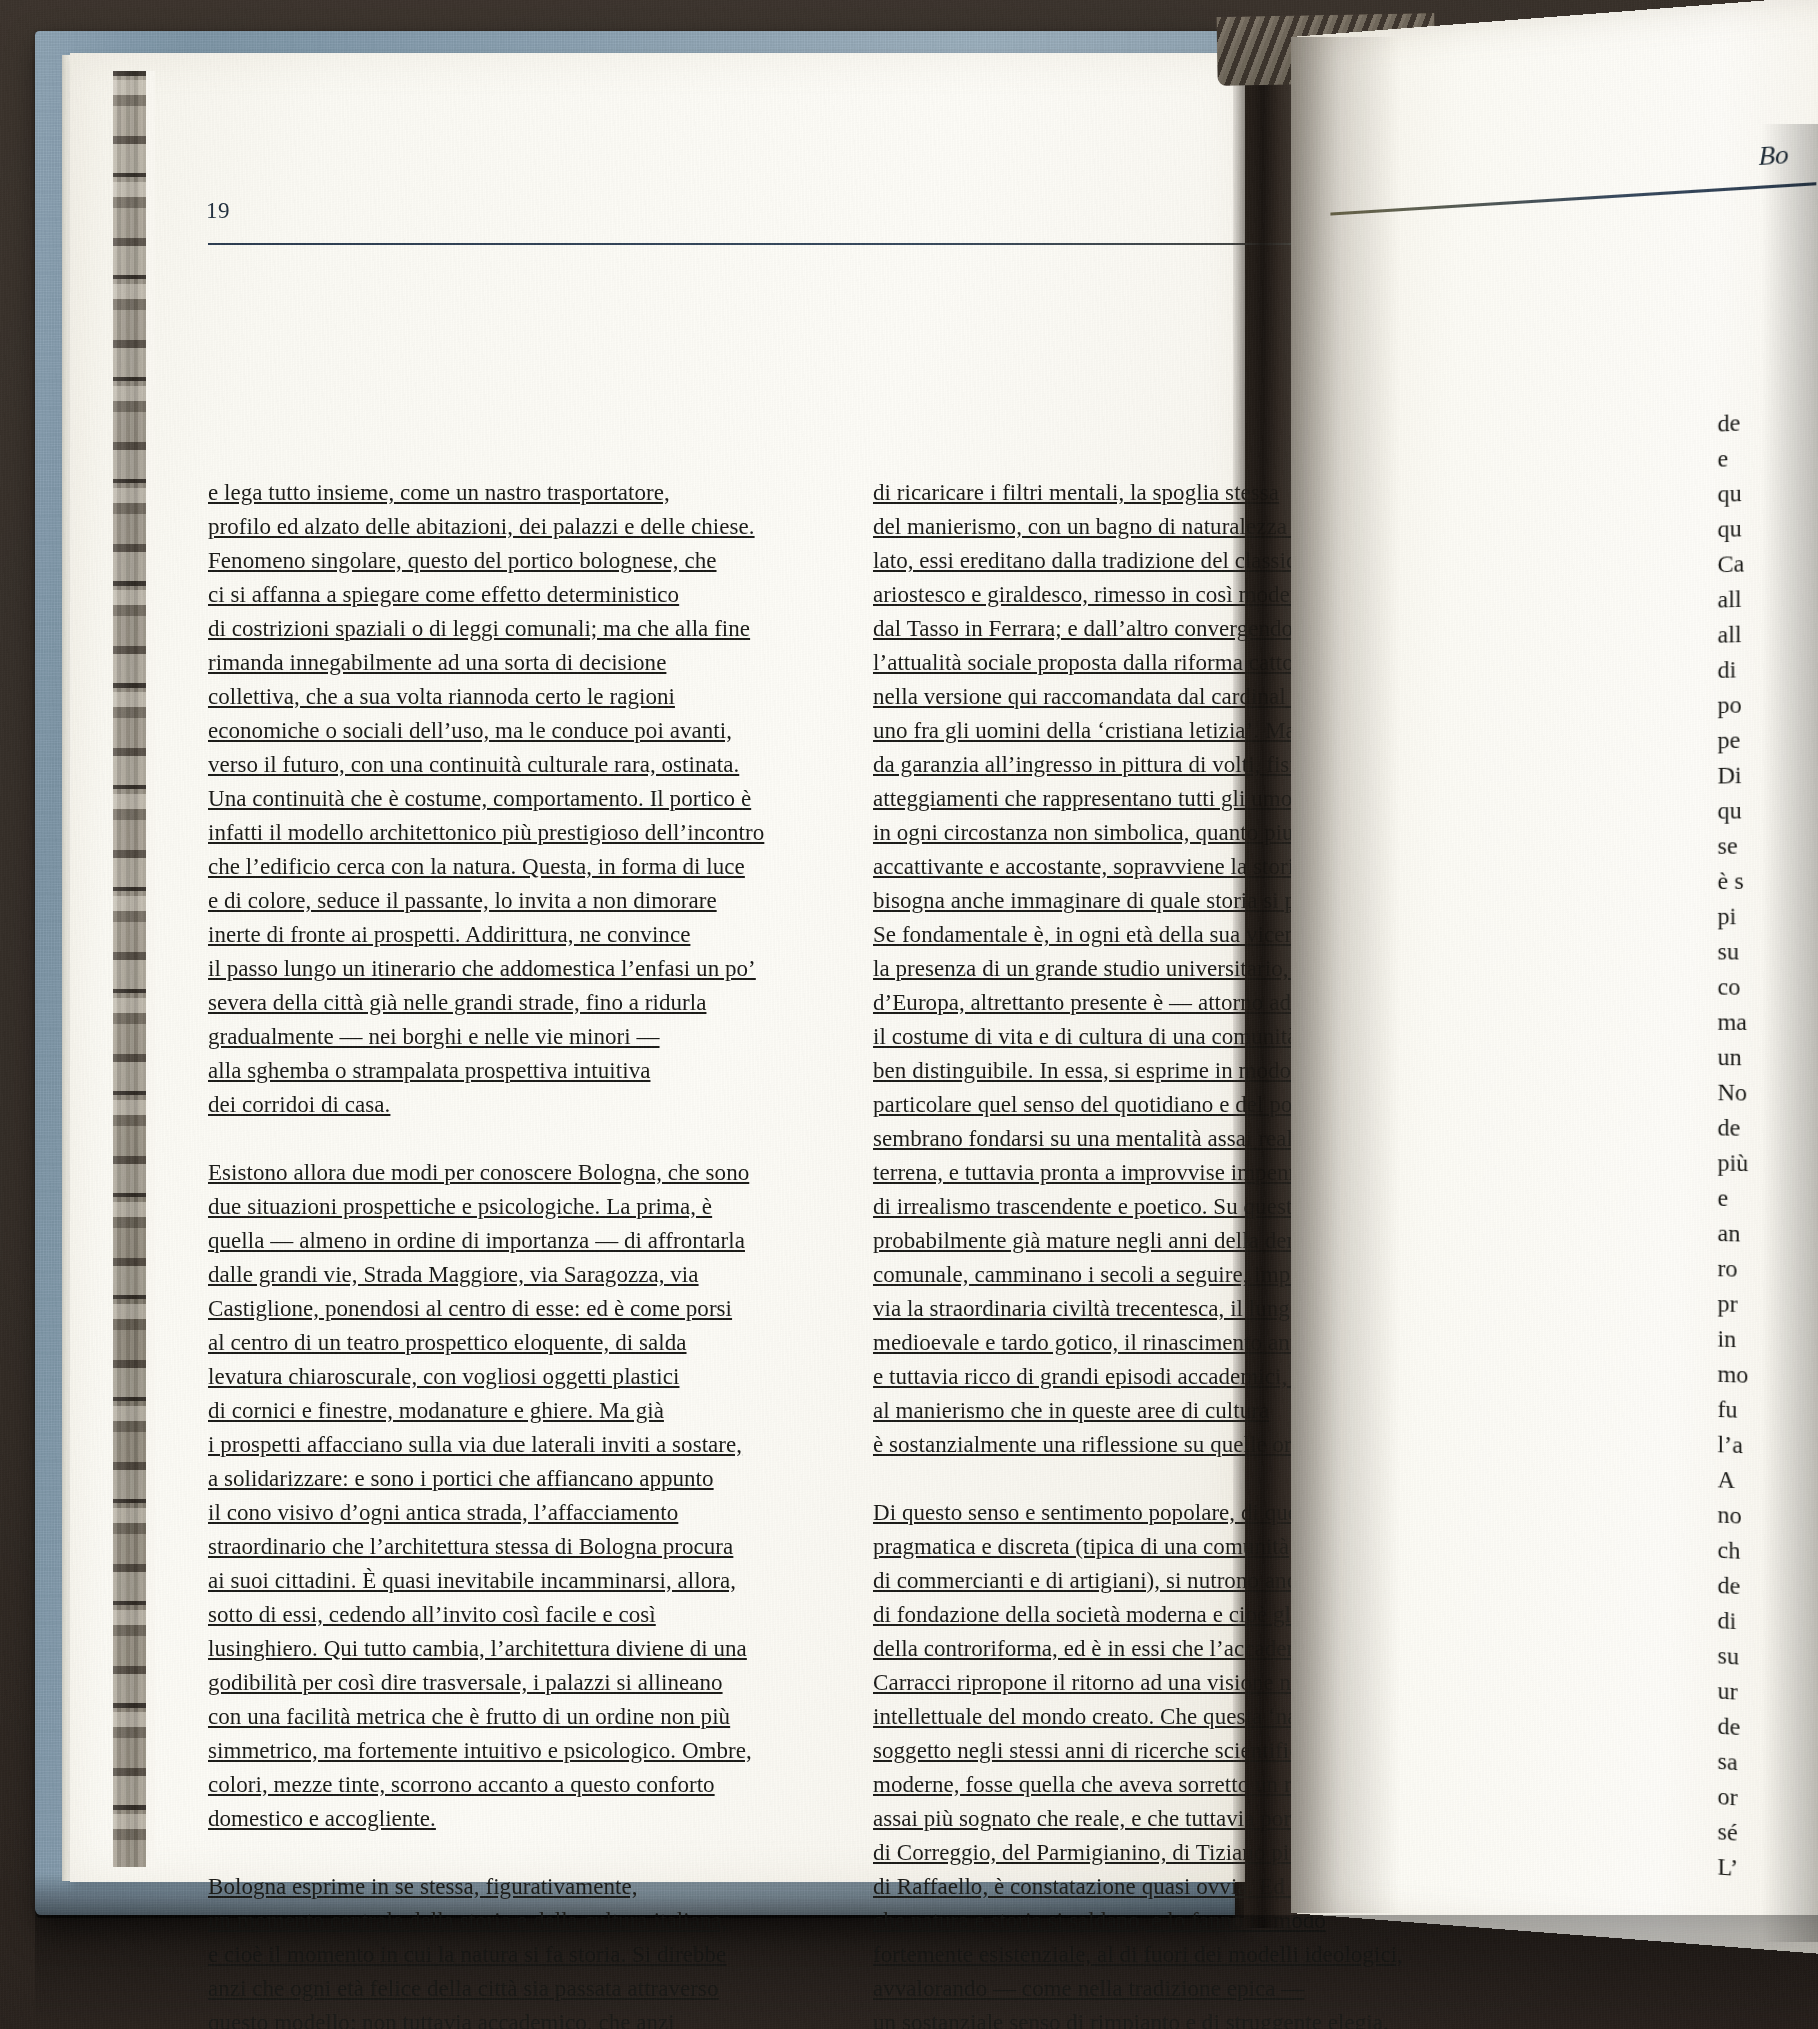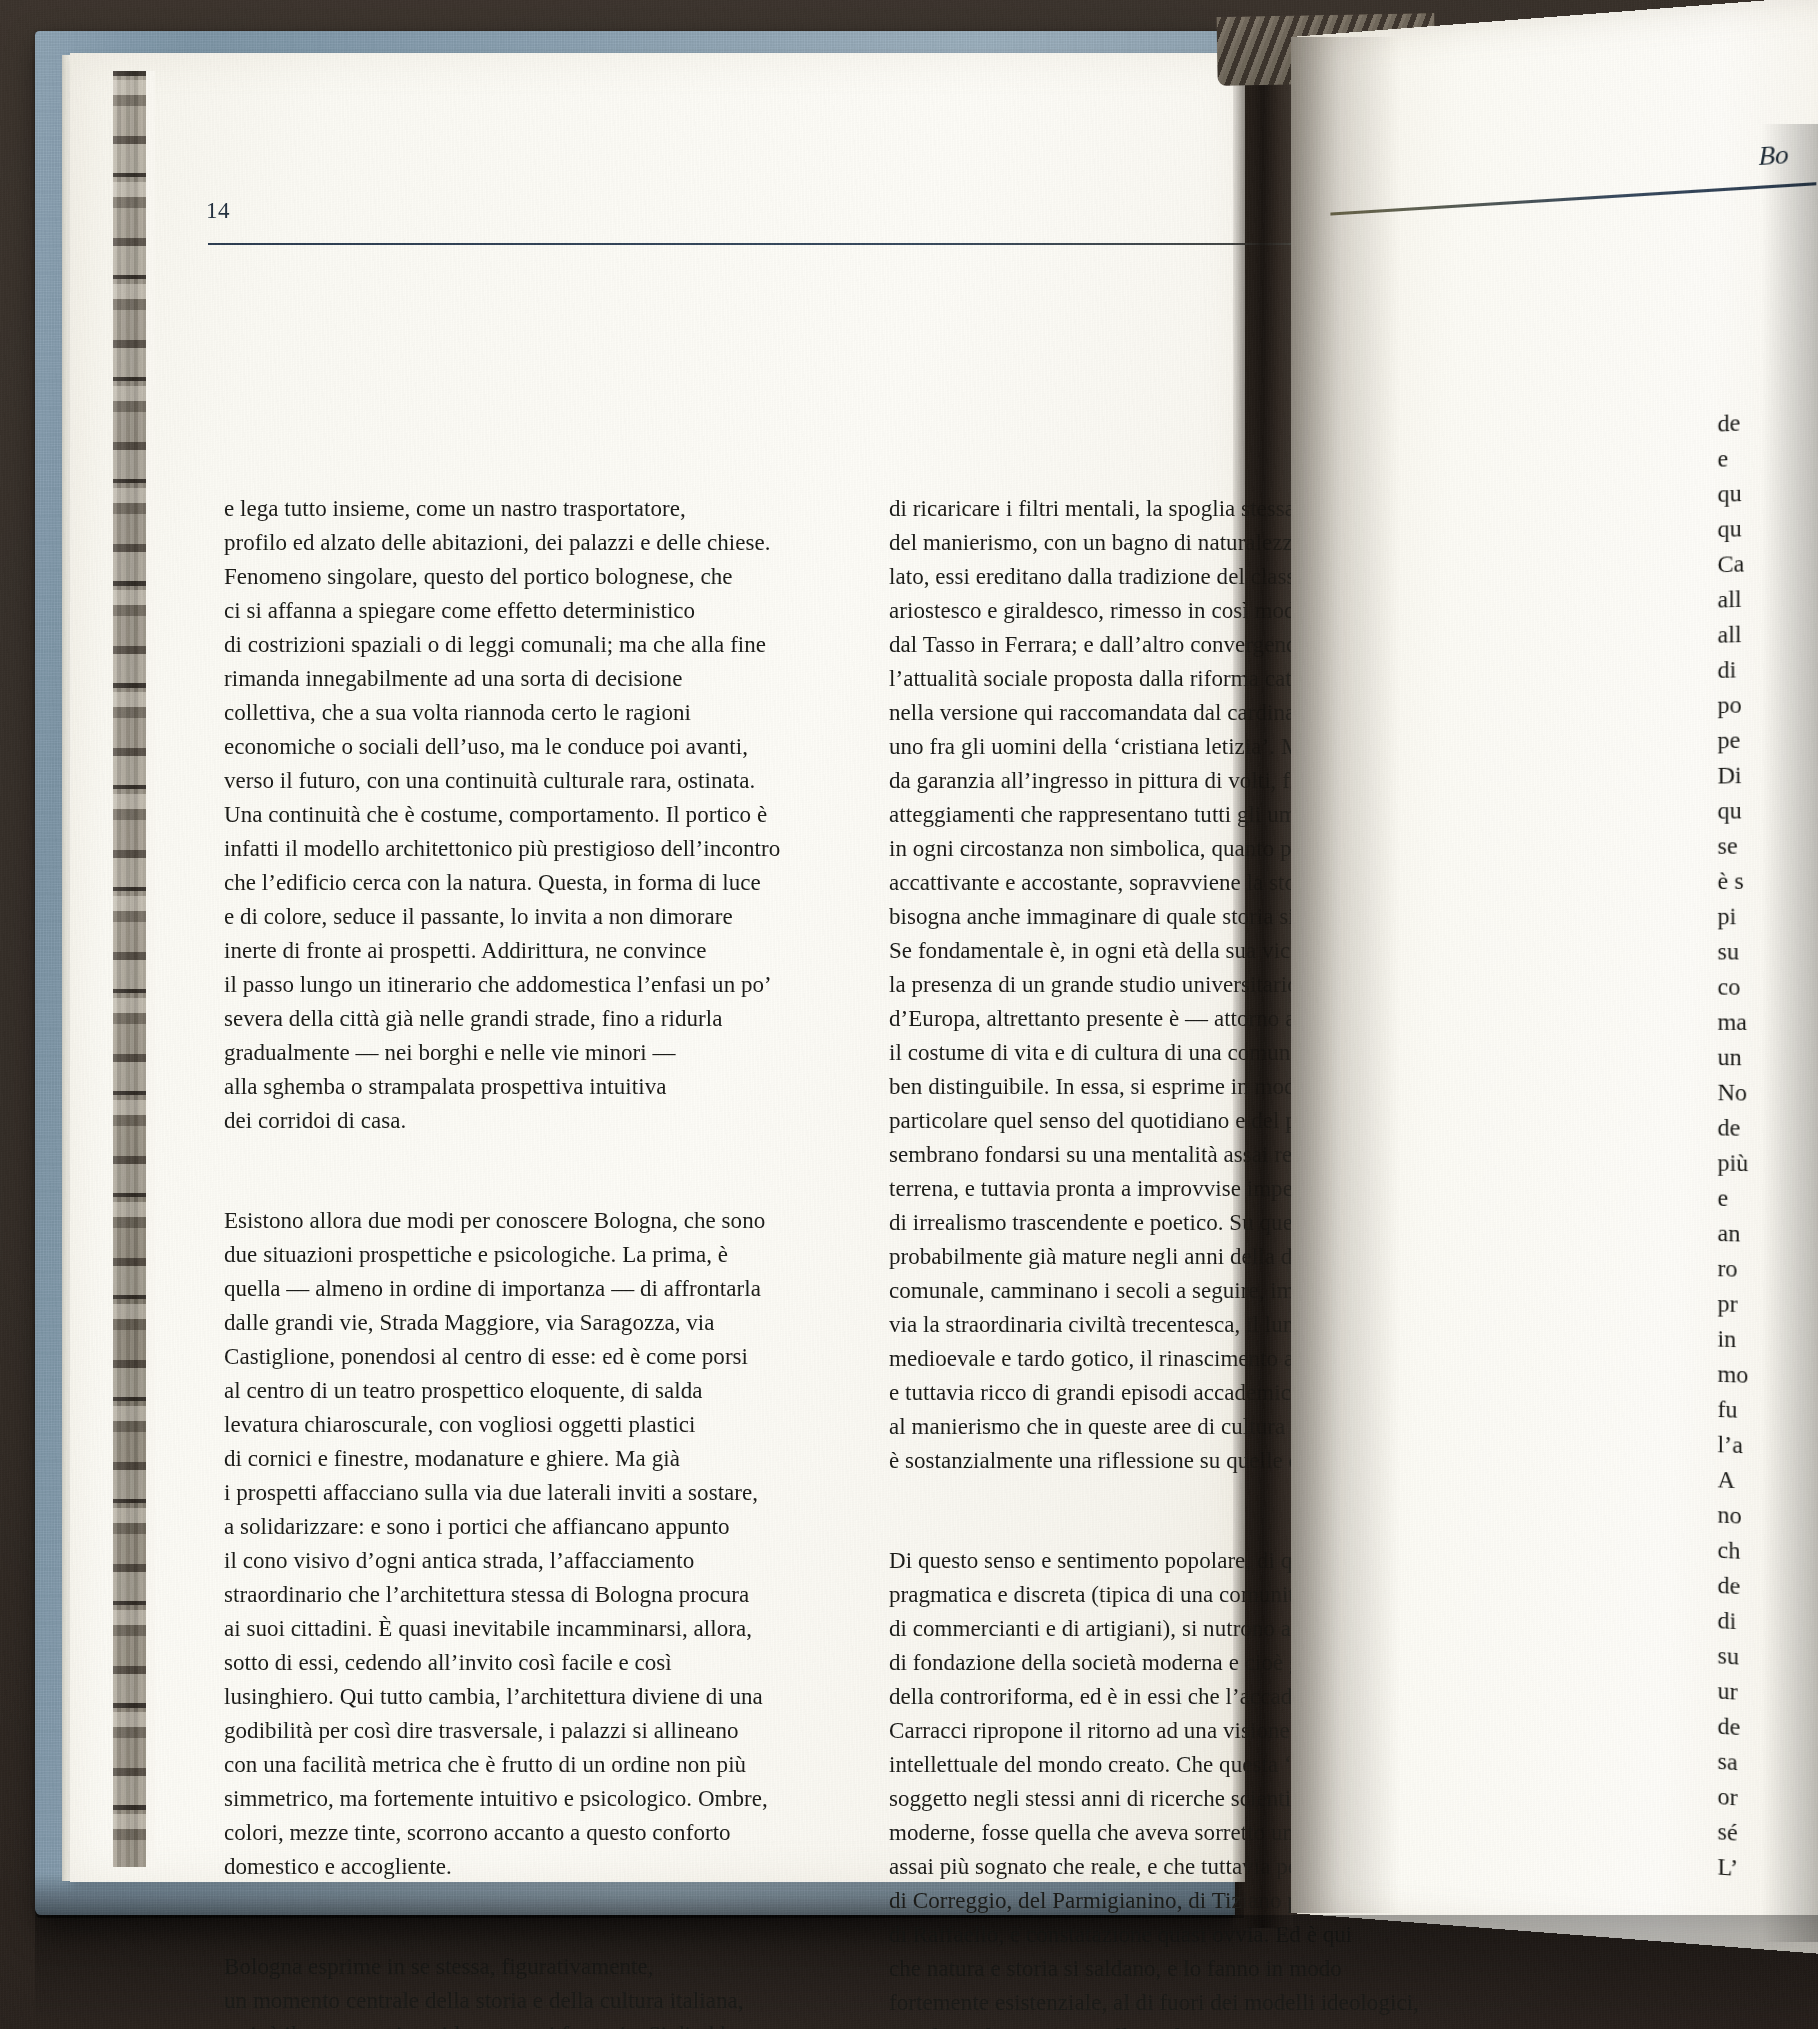--- a/index.html
+++ b/index.html
@@ -192,21 +192,22 @@
   }
   .col {
     width: 627px;
     font-size: 23px;
     line-height: 34px;
     color: #1b1b18;
     letter-spacing: 0.05px;
     white-space: pre-line;
   }
   .col p {
-    margin: 16px;
+    margin: 0;
+    text-decoration: underline;
   }
 
   
   .gutter {
     position: absolute;
     left: 1198px;
     top: 11px;
     width: 60px;
     height: 1902px;
     background:
@@ -304,21 +305,21 @@
   <div id="book">
 
     <div class="cover"></div>
     <div class="cover-shadow-bottom"></div>
 
     <div class="page-edges"></div>
 
     <div class="page-left">
 
       <div class="runhead">
-        <div class="folio">14</div>
+        <div class="folio">19</div>
         <div class="runtitle">Emilia Romagna/2</div>
         <div class="rule"></div>
       </div>
 
       <div class="cols">
 
         <div class="col">
           <p>e lega tutto insieme, come un nastro trasportatore,
 profilo ed alzato delle abitazioni, dei palazzi e delle chiese.
 Fenomeno singolare, questo del portico bolognese, che

